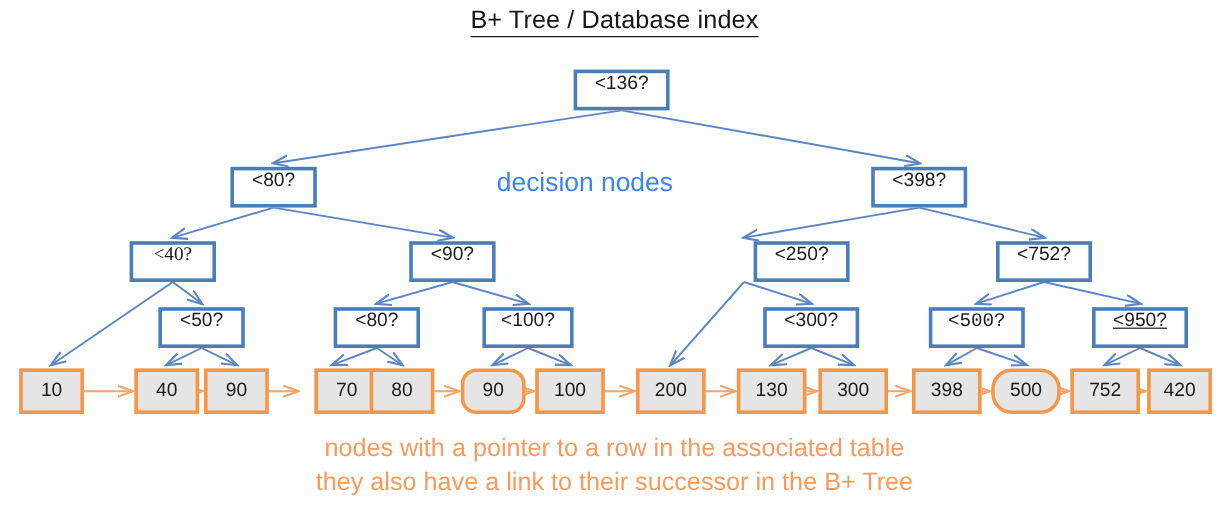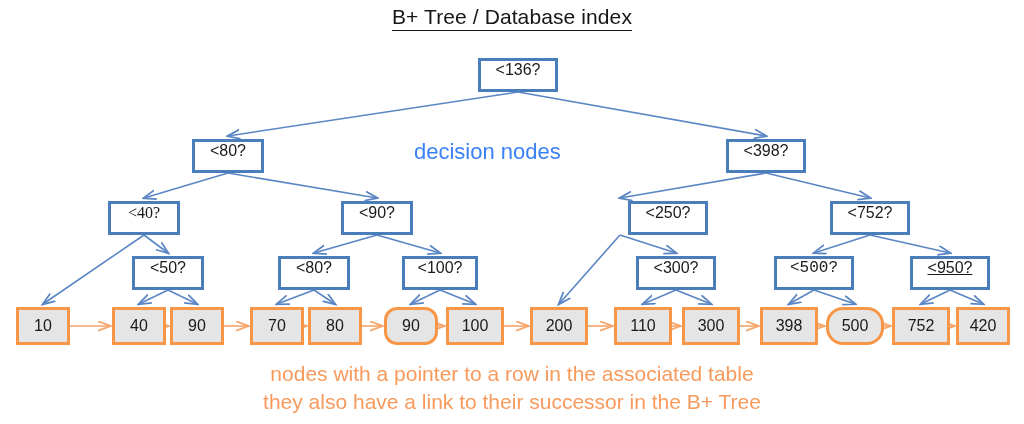--- a/index.html
+++ b/index.html
@@ -205,37 +205,37 @@
   <div id="leaf-nodes">
       <div class="lnode" style="left: 16px; top: 307px; width: 54px; height: 38px;">
         <span>10</span>
       </div>
       <div class="lnode" style="left: 112px; top: 307px; width: 54px; height: 38px;">
         <span>40</span>
       </div>
       <div class="lnode" style="left: 170px; top: 307px; width: 54px; height: 38px;">
         <span>90</span>
       </div>
-      <div class="lnode" style="left: 250px; top: 307px; width: 54px; height: 38px;">
+      <div class="lnode" style="left: 262px; top: 307px; width: 54px; height: 38px;">
         <span>70</span>
       </div>
       <div class="lnode" style="left: 308px; top: 307px; width: 54px; height: 38px;">
         <span>80</span>
       </div>
       <div class="lnode" style="left: 384px; top: 307px; width: 54px; height: 38px; border-radius: 13px;">
         <span>90</span>
       </div>
       <div class="lnode" style="left: 446px; top: 307px; width: 58px; height: 38px;">
         <span>100</span>
       </div>
       <div class="lnode" style="left: 530px; top: 307px; width: 58px; height: 38px;">
         <span>200</span>
       </div>
       <div class="lnode" style="left: 614px; top: 307px; width: 58px; height: 38px;">
-        <span>110</span>
+        <span>130</span>
       </div>
       <div class="lnode" style="left: 682px; top: 307px; width: 58px; height: 38px;">
         <span>300</span>
       </div>
       <div class="lnode" style="left: 760px; top: 307px; width: 58px; height: 38px;">
         <span>398</span>
       </div>
       <div class="lnode" style="left: 826px; top: 307px; width: 58px; height: 38px; border-radius: 17px;">
         <span>500</span>
       </div>

